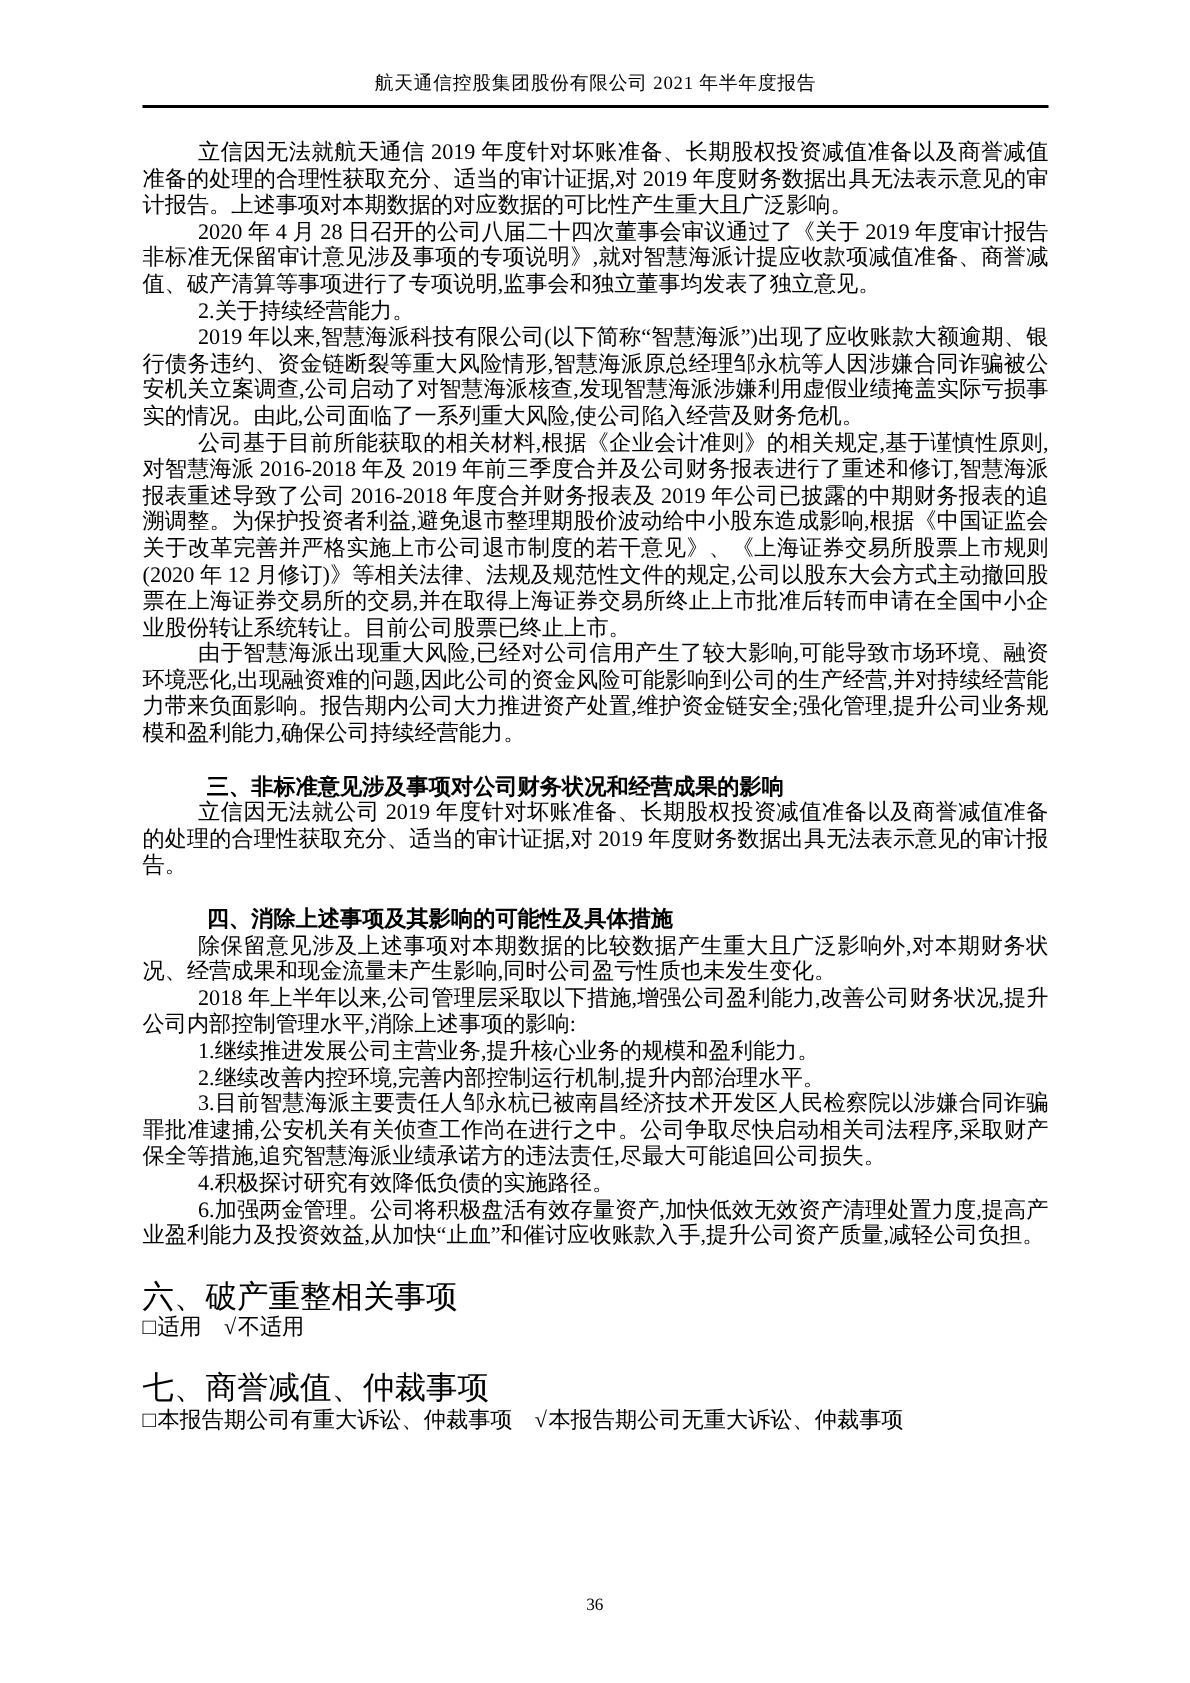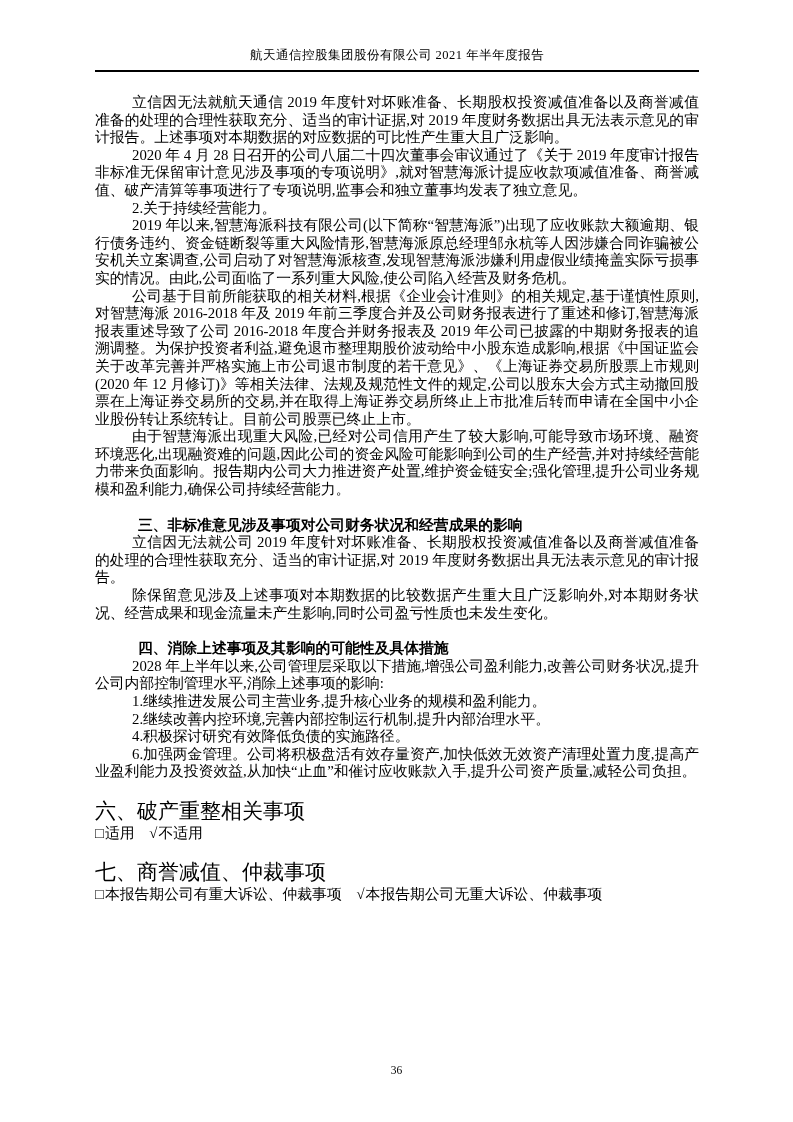--- a/index.html
+++ b/index.html
@@ -33,25 +33,26 @@
 
     <div>
         <p class="para p">立信因无法就航天通信 2019 年度针对坏账准备、长期股权投资减值准备以及商誉减值准备的处理的合理性获取充分、适当的审计证据,对 2019 年度财务数据出具无法表示意见的审计报告。上述事项对本期数据的对应数据的可比性产生重大且广泛影响。</p>
         <p class="para p">2020 年 4 月 28 日召开的公司八届二十四次董事会审议通过了《关于 2019 年度审计报告非标准无保留审计意见涉及事项的专项说明》,就对智慧海派计提应收款项减值准备、商誉减值、破产清算等事项进行了专项说明,监事会和独立董事均发表了独立意见。</p>
         <p class="para p">2.关于持续经营能力。</p>
         <p class="para p">2019 年以来,智慧海派科技有限公司(以下简称“智慧海派”)出现了应收账款大额逾期、银行债务违约、资金链断裂等重大风险情形,智慧海派原总经理邹永杭等人因涉嫌合同诈骗被公安机关立案调查,公司启动了对智慧海派核查,发现智慧海派涉嫌利用虚假业绩掩盖实际亏损事实的情况。由此,公司面临了一系列重大风险,使公司陷入经营及财务危机。</p>
         <p class="para p">公司基于目前所能获取的相关材料,根据《企业会计准则》的相关规定,基于谨慎性原则,对智慧海派 2016-2018 年及 2019 年前三季度合并及公司财务报表进行了重述和修订,智慧海派报表重述导致了公司 2016-2018 年度合并财务报表及 2019 年公司已披露的中期财务报表的追溯调整。为保护投资者利益,避免退市整理期股价波动给中小股东造成影响,根据《中国证监会关于改革完善并严格实施上市公司退市制度的若干意见》、《上海证券交易所股票上市规则(2020 年 12 月修订)》等相关法律、法规及规范性文件的规定,公司以股东大会方式主动撤回股票在上海证券交易所的交易,并在取得上海证券交易所终止上市批准后转而申请在全国中小企业股份转让系统转让。目前公司股票已终止上市。</p>
         <p class="para p">由于智慧海派出现重大风险,已经对公司信用产生了较大影响,可能导致市场环境、融资环境恶化,出现融资难的问题,因此公司的资金风险可能影响到公司的生产经营,并对持续经营能力带来负面影响。报告期内公司大力推进资产处置,维护资金链安全;强化管理,提升公司业务规模和盈利能力,确保公司持续经营能力。</p>
         <p class="para h3">三、非标准意见涉及事项对公司财务状况和经营成果的影响</p>
         <p class="para p">立信因无法就公司 2019 年度针对坏账准备、长期股权投资减值准备以及商誉减值准备的处理的合理性获取充分、适当的审计证据,对 2019 年度财务数据出具无法表示意见的审计报告。</p>
+        <p class="para h3">四、消除上述事项及其影响的可能性及具体措施</p>
         <p class="para p">除保留意见涉及上述事项对本期数据的比较数据产生重大且广泛影响外,对本期财务状况、经营成果和现金流量未产生影响,同时公司盈亏性质也未发生变化。</p>
-        <p class="para h3">四、消除上述事项及其影响的可能性及具体措施</p>
-        <p class="para p">2028 年上半年以来,公司管理层采取以下措施,增强公司盈利能力,改善公司财务状况,提升公司内部控制管理水平,消除上述事项的影响:</p>
+        <p class="para p">2018 年上半年以来,公司管理层采取以下措施,增强公司盈利能力,改善公司财务状况,提升公司内部控制管理水平,消除上述事项的影响:</p>
         <p class="para p">1.继续推进发展公司主营业务,提升核心业务的规模和盈利能力。</p>
         <p class="para p">2.继续改善内控环境,完善内部控制运行机制,提升内部治理水平。</p>
+        <p class="para p">3.目前智慧海派主要责任人邹永杭已被南昌经济技术开发区人民检察院以涉嫌合同诈骗罪批准逮捕,公安机关有关侦查工作尚在进行之中。公司争取尽快启动相关司法程序,采取财产保全等措施,追究智慧海派业绩承诺方的违法责任,尽最大可能追回公司损失。</p>
         <p class="para p">4.积极探讨研究有效降低负债的实施路径。</p>
         <p class="para p">6.加强两金管理。公司将积极盘活有效存量资产,加快低效无效资产清理处置力度,提高产业盈利能力及投资效益,从加快“止血”和催讨应收账款入手,提升公司资产质量,减轻公司负担。</p>
       </div>
 
     <div class="section">
       <div class="section-heading">六、破产重整相关事项</div>
       <div class="option-line">
         <span class="opt"><span class="mark">□</span><span>适用</span></span>
         <span class="opt"><span class="mark">√</span><span>不适用</span></span>
       </div>

